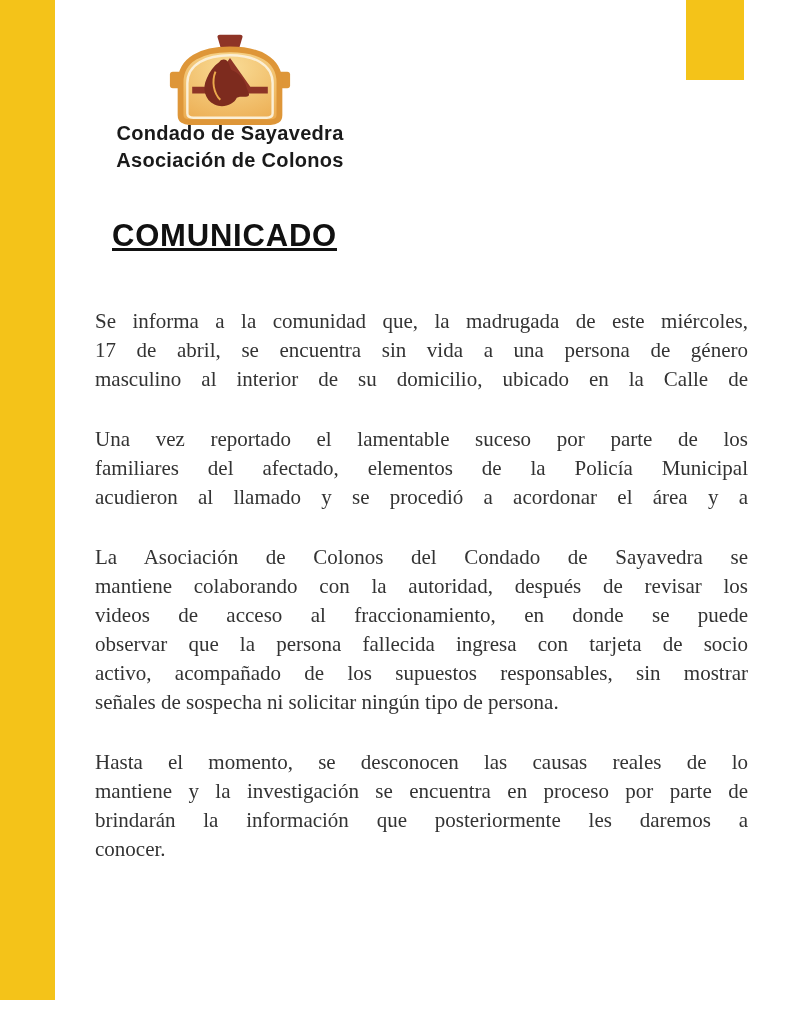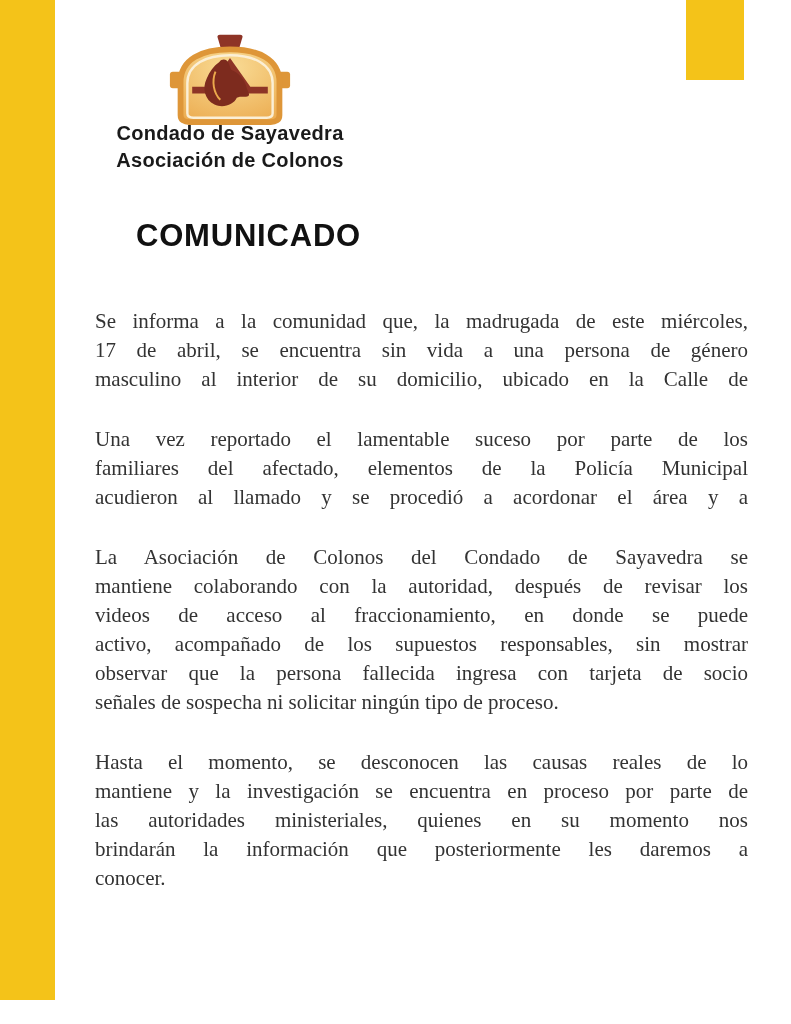--- a/index.html
+++ b/index.html
@@ -38,25 +38,26 @@
   }
   .org{
     position:absolute;left:55px;top:120px;width:350px;
     text-align:center;
     font-weight:700;
     font-size:20px;line-height:27px;
     color:var(--text-dark);
     letter-spacing:0.3px;
   }
   .title{
-    position:absolute;left:136px;top:219px;
+    position:absolute;left:112px;top:219px;
     font-size:31px;line-height:34px;
     font-weight:700;
     letter-spacing:0.8px;
     color:#111111;
+    text-decoration:underline;
   }
   .bodytext{
     position:absolute;left:95px;top:276px;width:653px;
     font-family:"Liberation Serif", serif;
     font-size:21px;line-height:29px;
     color:var(--body-text);
   }
   .paragraph{margin-bottom:22px;margin-top:31px;}
   .pline{
     text-align:justify;
@@ -111,26 +112,25 @@
       </div>
       <div class="paragraph">
         <div class="pline">Una vez reportado el lamentable suceso por parte de los</div>
         <div class="pline">familiares del afectado, elementos de la Policía Municipal</div>
         <div class="pline">acudieron al llamado y se procedió a acordonar el área y a</div>
       </div>
       <div class="paragraph">
         <div class="pline">La Asociación de Colonos del Condado de Sayavedra se</div>
         <div class="pline">mantiene colaborando con la autoridad, después de revisar los</div>
         <div class="pline">videos de acceso al fraccionamiento, en donde se puede</div>
+        <div class="pline">observar que la persona fallecida ingresa con tarjeta de socio</div>
         <div class="pline">activo, acompañado de los supuestos responsables, sin mostrar</div>
-        <div class="pline">observar que la persona fallecida ingresa con tarjeta de socio</div>
-        <div class="pline last">señales de sospecha ni solicitar ningún tipo de proceso.</div>
+        <div class="pline last">señales de sospecha ni solicitar ningún tipo de persona.</div>
       </div>
       <div class="paragraph">
         <div class="pline">Hasta el momento, se desconocen las causas reales de lo</div>
         <div class="pline">mantiene y la investigación se encuentra en proceso por parte de</div>
-        <div class="pline">las autoridades ministeriales, quienes en su momento nos</div>
         <div class="pline">brindarán la información que posteriormente les daremos a</div>
         <div class="pline last">conocer.</div>
       </div>
     </div>
 
 </div>
 
 </body></html>

